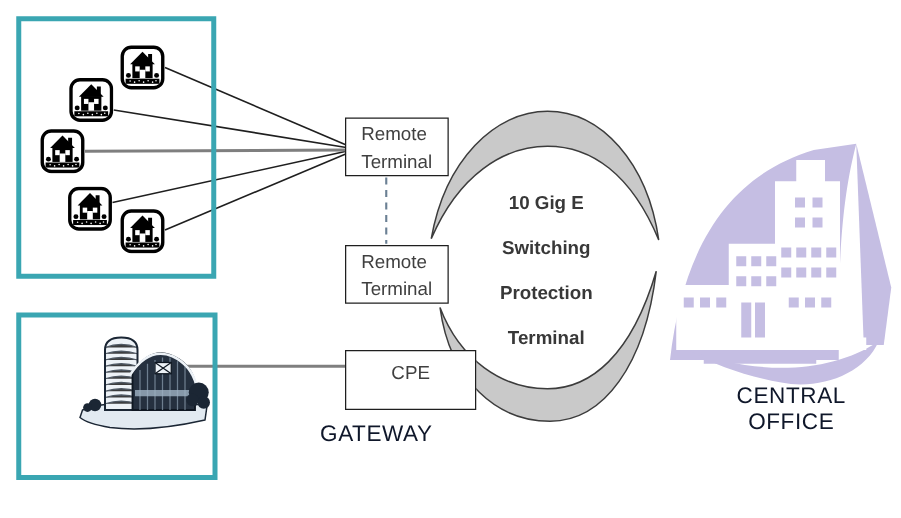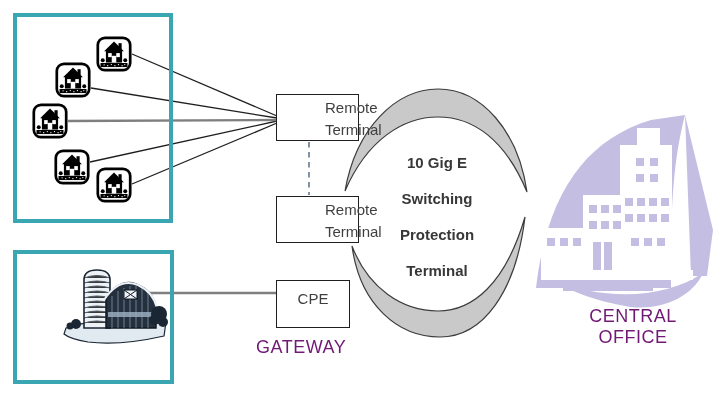--- a/index.html
+++ b/index.html
@@ -9,26 +9,26 @@
   .group-box{position:absolute;border:4px solid #3AA6B2;background:transparent;z-index:2;}
   #homes-box{left:13px;top:13px;width:152px;height:202px;}
   #farm-box{left:13px;top:250px;width:153px;height:126px;}
   .house{position:absolute;width:36px;height:36px;z-index:3;}
   .h1{left:96px;top:36px;} .h2{left:55px;top:62px;} .h3{left:32px;top:103px;}
   .h4{left:54px;top:149px;} .h5{left:96px;top:167px;}
   .node{position:absolute;background:#ffffff;border:1.4px solid #1f1f1f;color:#3f3f3f;
         font-size:15px;line-height:22px;z-index:4;box-sizing:border-box;}
   #rt1{left:276px;top:94px;width:83px;height:47px;padding:2px 0 0 12px;}
   #rt2{left:276px;top:196px;width:83px;height:47px;padding:2px 0 0 12px;}
-  #cpe{left:276px;top:280px;width:74px;height:48px;padding:7px 0 0 0;text-align:center;}
-  .rt-label{display:block;width:62px;margin-left:36px;}
+  #cpe{left:276px;top:280px;width:105px;height:48px;padding:7px 0 0 0;text-align:center;}
+  .rt-label{display:block;width:62px;}
   .ring-text{position:absolute;left:375px;top:128px;width:124px;z-index:3;
              text-align:center;color:#383838;font-weight:bold;font-size:15px;margin-top:25px;}
   .ring-line{display:block;height:36px;line-height:20px;}
-  .blue-label{position:absolute;color:#701a75;font-size:18px;letter-spacing:0.5px;z-index:4;}
+  .blue-label{position:absolute;color:#0f172a;font-size:18px;letter-spacing:0.5px;z-index:4;}
   #gateway-label{left:256px;top:337px;width:95px;}
   #central-office-label{left:553px;top:306px;width:160px;text-align:center;}
   #barn-art{position:absolute;left:58px;top:264px;z-index:3;}
   #building-art{position:absolute;left:533px;top:110px;z-index:2;}
 </style>
 </head>
 <body>
 
 <div id="canvas">
 

